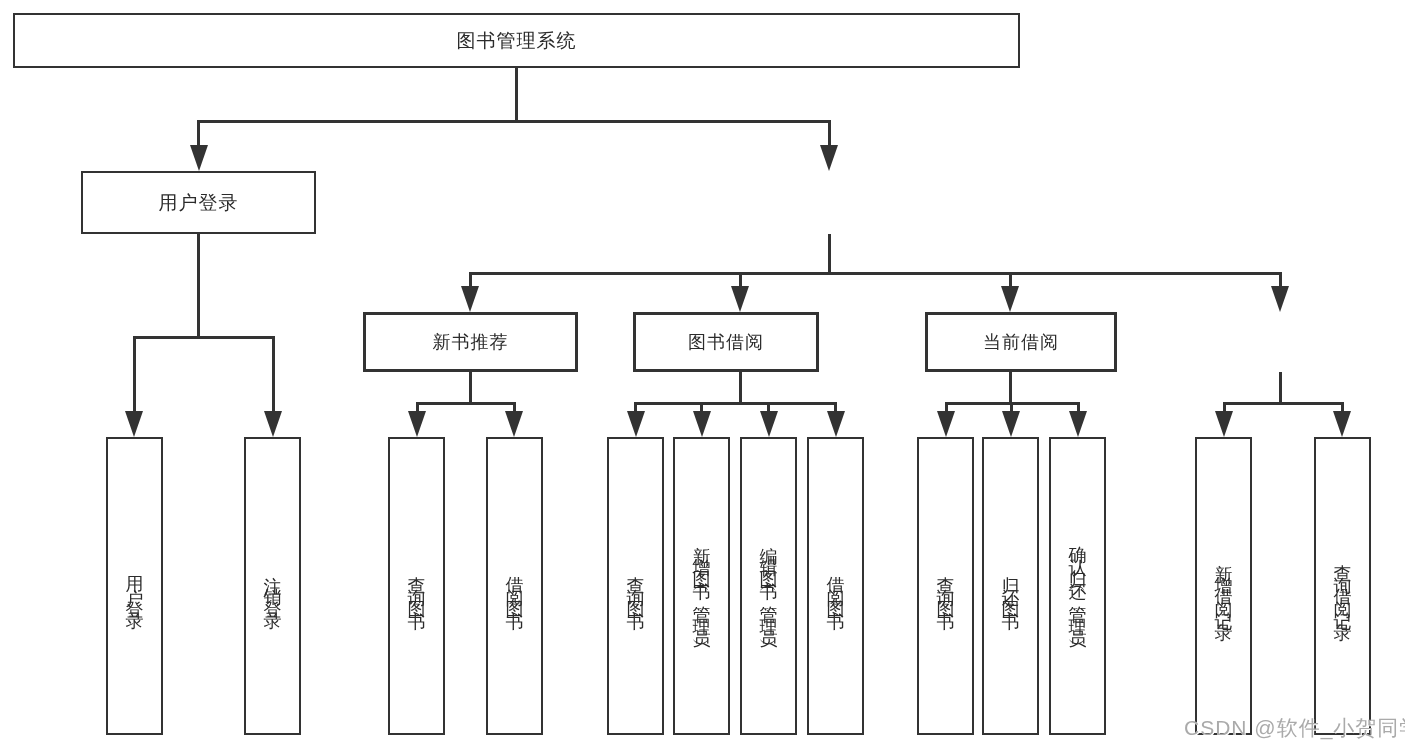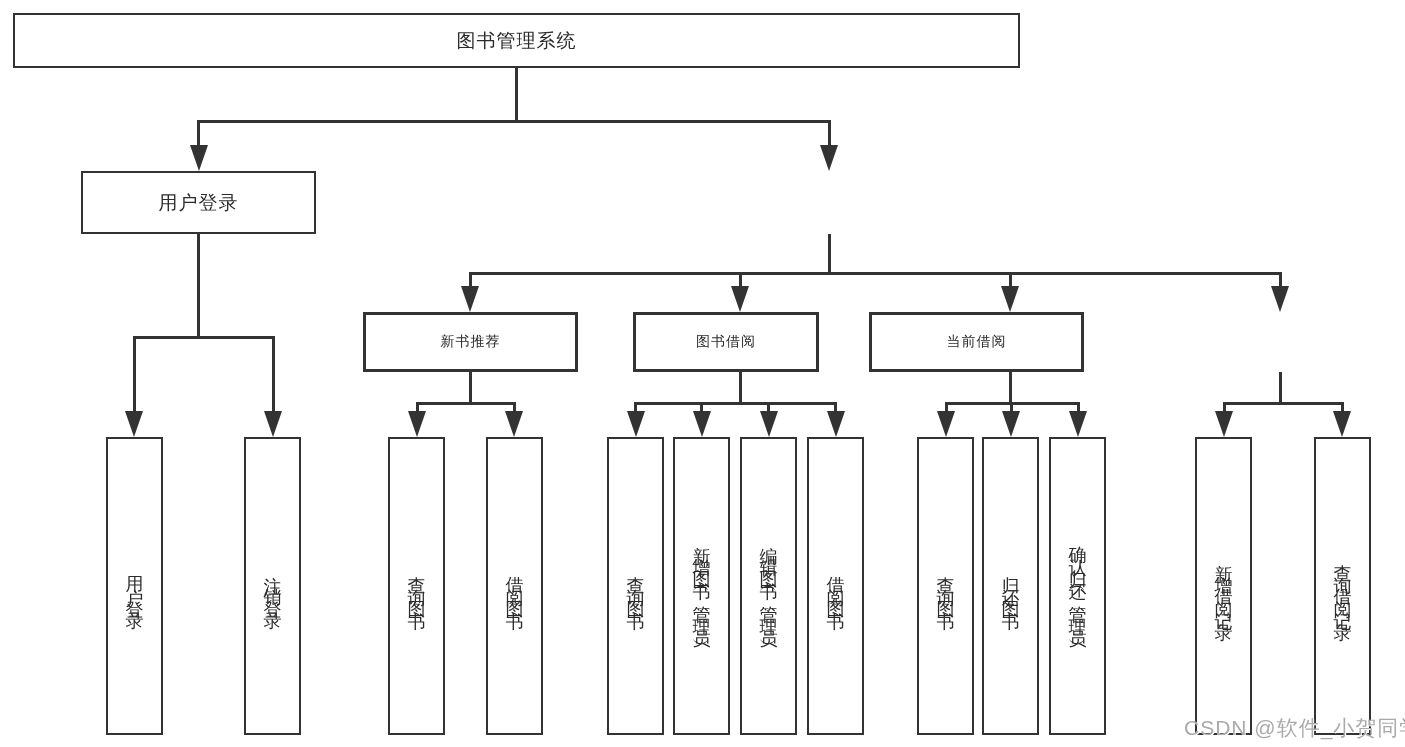--- a/index.html
+++ b/index.html
@@ -16,21 +16,21 @@
     box-sizing: border-box;
     background: #ffffff;
     border: 2px solid #333333;
     display: flex;
     align-items: center;
     justify-content: center;
     color: #2b2b2b;
     text-align: center;
   }
   .hbox { font-size: 19px; letter-spacing: 1px; text-align: right; }
-  .l3   { border-width: 3px; font-size: 14px; }
+  .l3   { border-width: 3px; font-size: 18px; }
   .vbox {
     top: 437px;
     width: 57px;
     height: 298px;
     font-size: 18px;
   }
   .vbox span {
     writing-mode: vertical-rl;
     text-orientation: mixed;
     letter-spacing: 12px;
@@ -97,21 +97,21 @@
   <div class="arrow" style="left:731px; top:286px;"></div>
   <div class="arrow" style="left:1001px; top:286px;"></div>
   <div class="arrow" style="left:1271px; top:286px;"></div>
 
   <div class="node hbox l3" style="left:363px; top:312px; width:215px; height:60px;">
     <span>新书推荐</span>
   </div>
   <div class="node hbox l3" style="left:633px; top:312px; width:186px; height:60px;">
     <span>图书借阅</span>
   </div>
-  <div class="node hbox l3" style="left:869px; top:312px; width:215px; height:60px;">
+  <div class="node hbox l3" style="left:925px; top:312px; width:192px; height:60px;">
     <span>当前借阅</span>
   </div>
 
   <div class="line" style="left:469px; top:372px; width:3px; height:31px;"></div>
   <div class="line" style="left:416px; top:402px; width:100px; height:3px;"></div>
   <div class="line" style="left:416px; top:402px; width:3px; height:12px;"></div>
   <div class="line" style="left:513px; top:402px; width:3px; height:12px;"></div>
   <div class="arrow" style="left:408px; top:411px;"></div>
   <div class="arrow" style="left:505px; top:411px;"></div>
 

